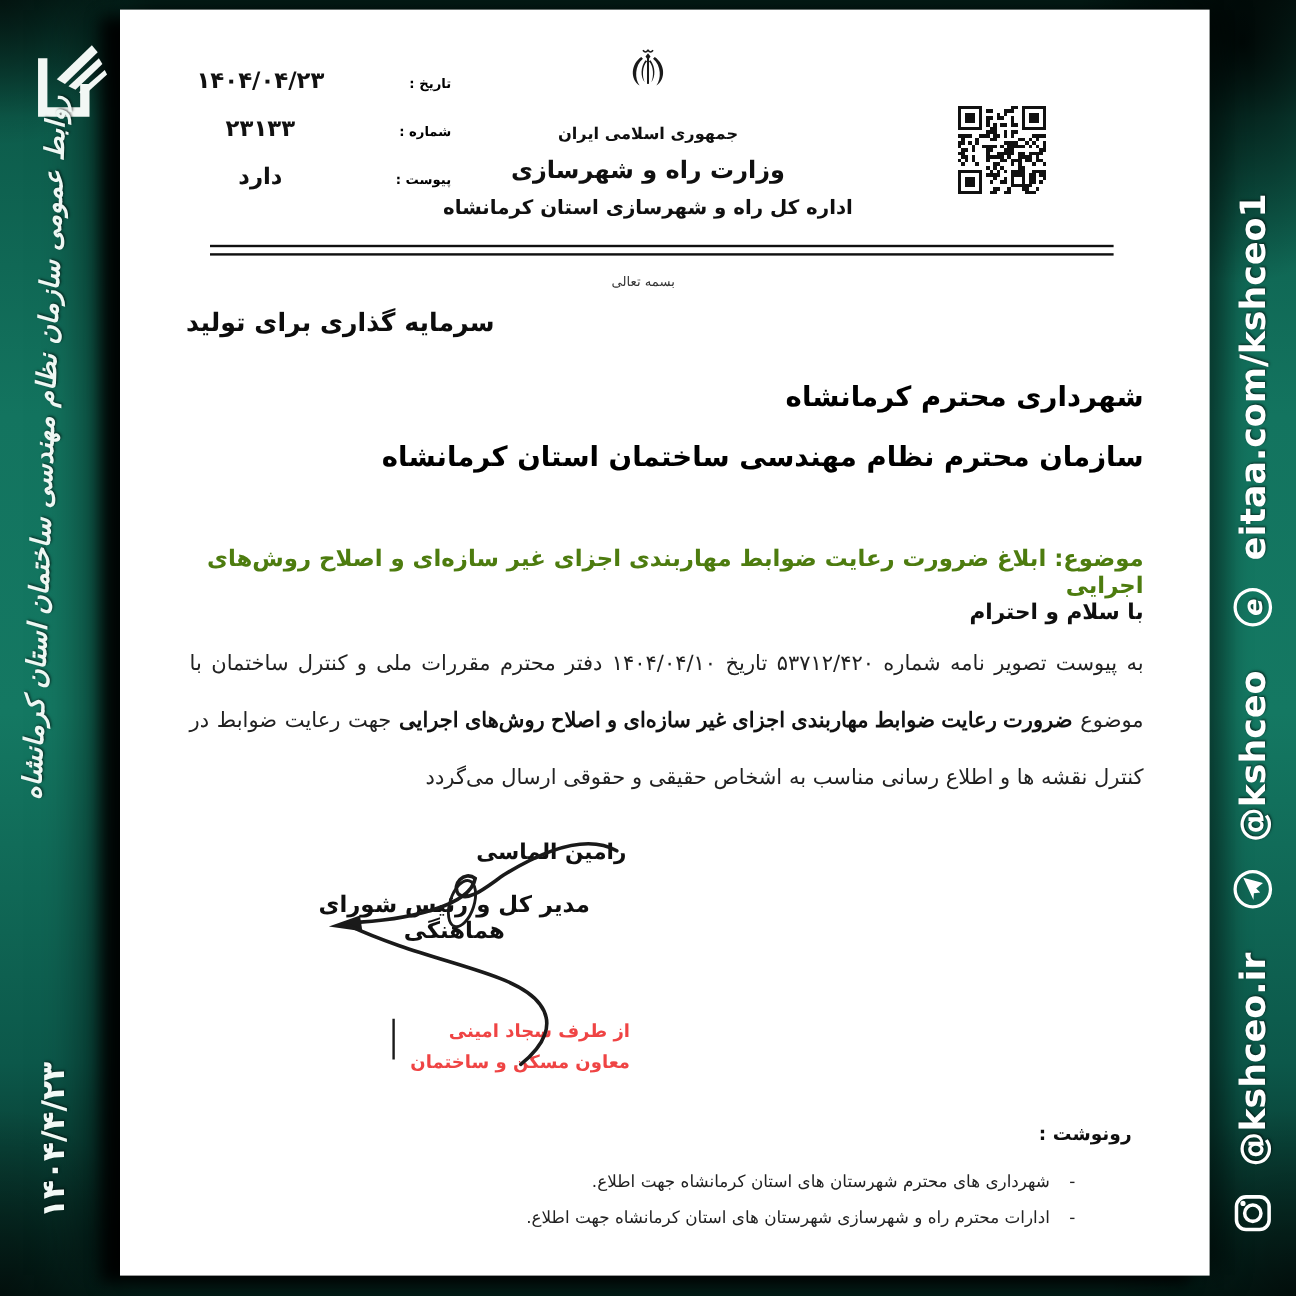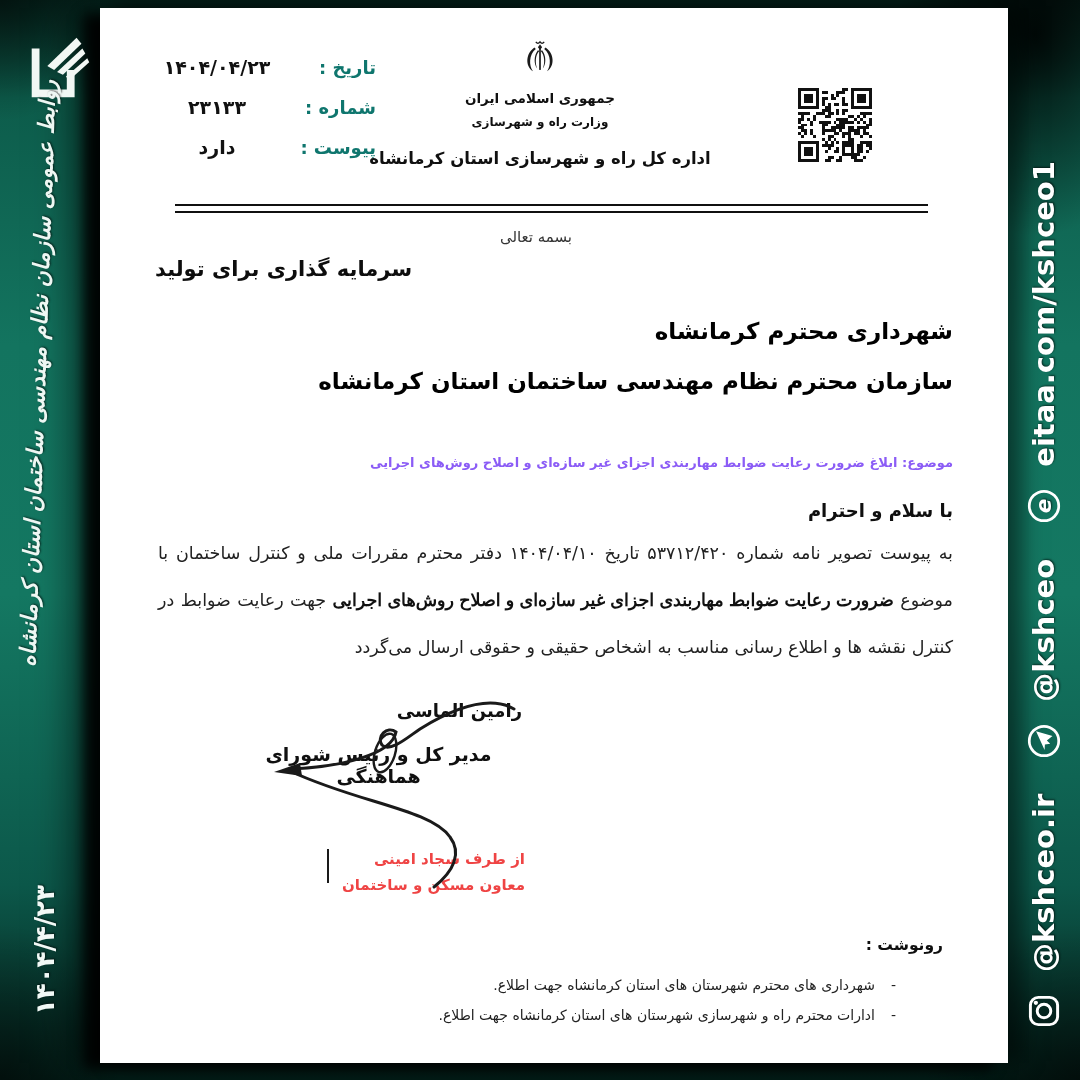--- a/index.html
+++ b/index.html
@@ -18,37 +18,37 @@
   
   .page{
     position:absolute;left:100px;top:8px;width:908px;height:1055px;z-index:2;
     background:#ffffff;color:#1c1c1c;direction:rtl;
     box-shadow:-16px 6px 12px rgba(0,0,0,.92), -30px 0 34px rgba(0,0,0,.5), 14px -2px 20px rgba(0,0,0,.5);
   }
   .abs{position:absolute;}
   
   .meta{left:38px;top:48px;width:238px;}
   .meta-row{display:flex;direction:rtl;align-items:baseline;height:40px;}
-  .m-label{width:80px;font-size:18px;font-weight:bold;color:#0f766e;}
+  .m-label{width:80px;font-size:11px;font-weight:bold;color:#000000;}
   .m-value{flex:1;text-align:center;font-size:19px;font-weight:bold;color:#111;}
   
   .hdr{left:240px;top:28px;width:400px;text-align:center;color:#101010;}
   .hdr .emblem{display:inline-block;width:42px;height:44px;}
-  .hdr-country{font-size:13.5px;font-weight:bold;margin-top:6px;}
-  .hdr-ministry{font-size:12px;font-weight:bold;margin-top:9px;}
-  .hdr-dept{font-size:16.5px;font-weight:bold;margin-top:20px;}
+  .hdr-country{font-size:13.5px;font-weight:bold;margin-top:20px;}
+  .hdr-ministry{font-size:20px;font-weight:bold;margin-top:9px;}
+  .hdr-dept{font-size:16.5px;font-weight:bold;margin-top:10px;}
   
   .qr{left:auto;right:136px;top:80px;width:74px;height:74px;}
   .qr svg{width:100%;height:100%;}
   
   .rule{left:75px;top:196px;width:753px;height:5px;border-top:2.5px solid #101010;border-bottom:2.5px solid #101010;}
-  .bismillah{left:0;right:0;top:220px;text-align:center;font-size:15px;color:#333;transform:translateX(-18px);}
+  .bismillah{left:0;right:0;top:220px;text-align:center;font-size:11px;color:#333;transform:translateX(-18px);}
   .slogan{left:0;right:0;top:249px;text-align:left;font-size:21px;font-weight:bold;color:#0d0d0d;transform:translateX(55px);}
   .recipients{right:55px;top:298px;text-align:right;font-size:23px;font-weight:bold;color:#000000;line-height:50px;}
-  .subject{right:55px;left:55px;top:447px;text-align:right;font-size:13px;font-weight:bold;color:#8b5cf6;}
+  .subject{right:55px;left:55px;top:447px;text-align:right;font-size:19px;font-weight:bold;color:#4d7c0f;}
   .salutation{right:55px;top:492px;text-align:right;font-size:18px;font-weight:bold;color:#0f0f0f;}
   .body-par{right:55px;left:58px;top:522px;text-align:justify;font-size:17.5px;line-height:47px;color:#222;}
   .body-par b{color:#111;font-family:Liberation Serif, serif;}
   
   .signer{left:135px;width:287px;top:692px;text-align:right;color:#101010;}
   .signer .name{font-size:18px;font-weight:bold;}
   .signer .t1{font-size:19px;font-weight:bold;margin-top:22px;text-align:center;}
   .signer .t2{font-size:15.5px;font-weight:bold;margin-top:22px;}
   .sig-svg{left:138px;top:663px;width:305px;height:220px;z-index:3;}
   .deputy{left:205px;width:220px;top:838px;text-align:right;font-size:15px;font-weight:bold;line-height:26px;color:#ef4444;}

